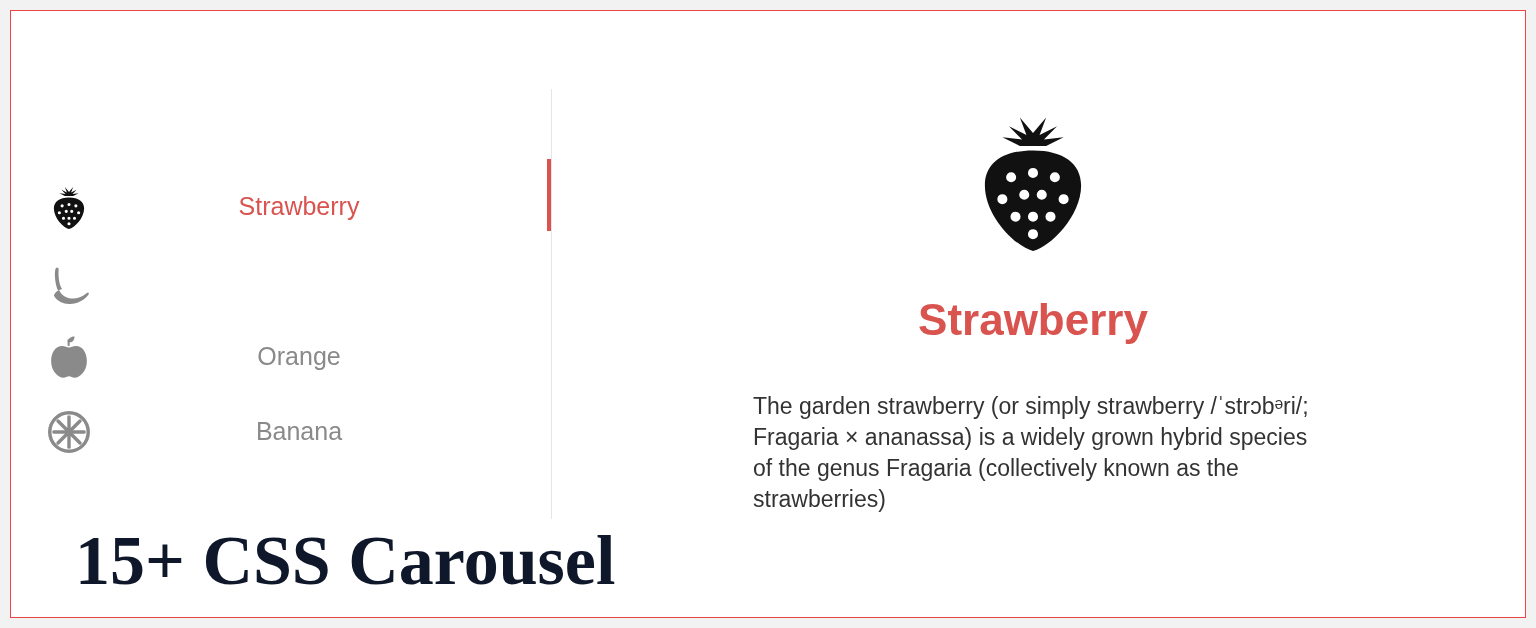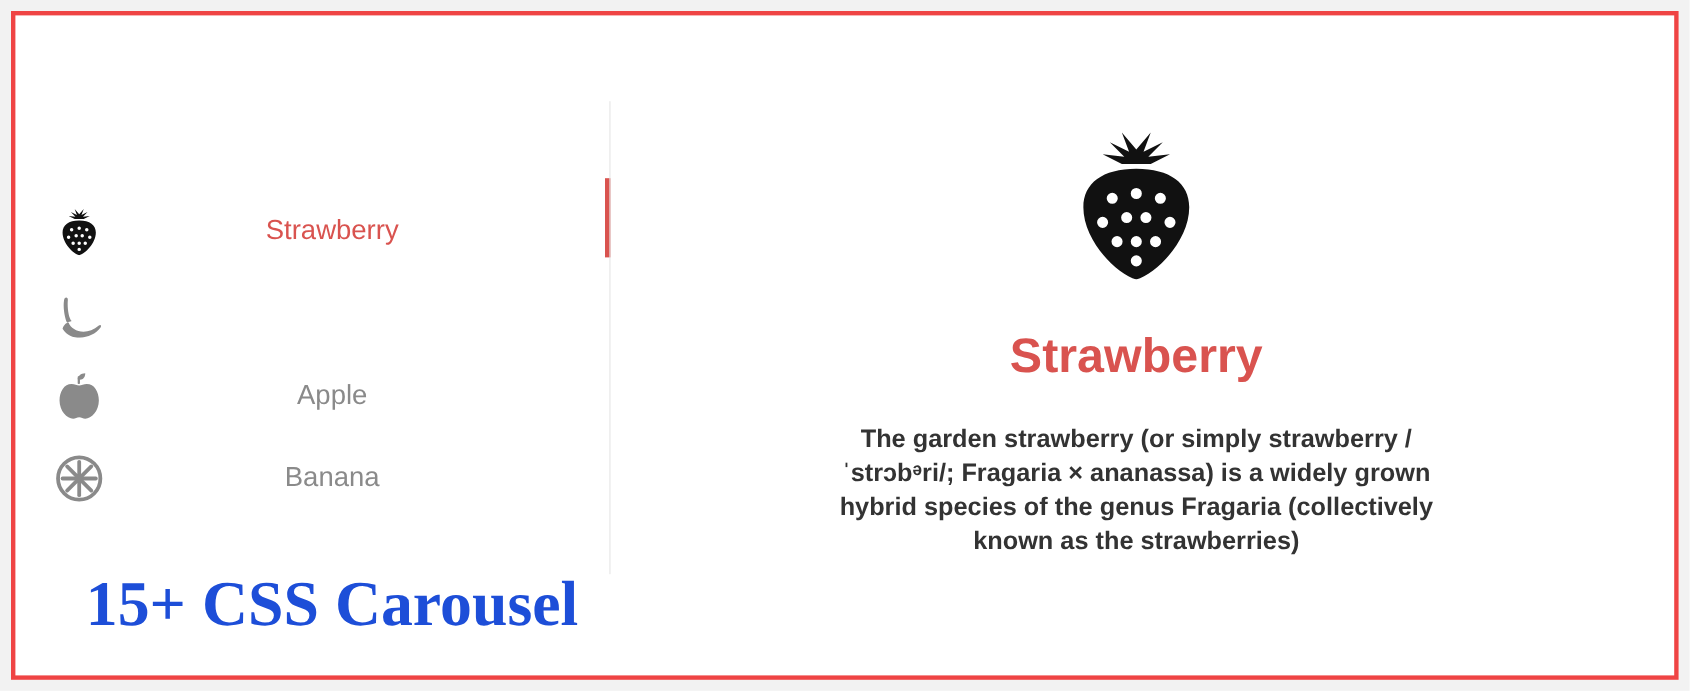--- a/index.html
+++ b/index.html
@@ -5,21 +5,21 @@
   * { box-sizing: border-box; margin: 0; padding: 0; }
   body {
     font-family: "Segoe UI", "Helvetica Neue", Arial, sans-serif;
     background: #f2f2f2;
     width: 1536px;
     height: 628px;
     padding: 10px;
   }
   .card {
     background: #fff;
-    border: 4px solid #ef4444;
+    border: 1px solid #ef4444;
     width: 100%;
     height: 100%;
     position: relative;
     overflow: hidden;
   }
   .sidebar {
     position: absolute;
     left: 0;
     top: 0;
     width: 540px;
@@ -86,36 +86,35 @@
     margin-top: 30px;
   }
   .detail-icon svg { width: 140px; height: 140px; fill: #111; }
   .detail-title {
     margin-top: 40px;
     font-size: 44px;
     font-weight: 700;
     color: #d9534f;
   }
   .detail-desc {
-    margin-top: 34px;
+    margin-top: 46px;
     max-width: 560px;
-    text-align: center;
+    text-align: left;
     font-size: 23px;
     line-height: 1.35;
     color: #333;
-    font-weight: bold;
   }
   .page-heading {
     position: absolute;
     left: 64px;
-    bottom: 32px;
+    bottom: 16px;
     font-family: "Times New Roman", Times, serif;
-    font-size: 58px;
+    font-size: 70px;
     font-weight: 700;
-    color: #1d4ed8;
+    color: #0f172a;
   }
 </style>
 </head>
 <body>
 
 <svg width="0" height="0" style="position:absolute">
   <defs>
     <g id="ic-strawberry">
       <path d="M32 10 l-6 -7 l3 8 l-8 -4 l6 6 l-9 -1 l8 4 h12 l8 -4 l-9 1 l6 -6 l-8 4 l3 -8 z"></path>
       <path d="M32 18 c-14 0 -22 6 -22 16 c0 14 14 28 22 30 c8 -2 22 -16 22 -30 c0 -10 -8 -16 -22 -16 z M22 28 a2.3 2.3 0 1 1 0 4.6 a2.3 2.3 0 1 1 0 -4.6 z M32 26 a2.3 2.3 0 1 1 0 4.6 a2.3 2.3 0 1 1 0 -4.6 z M42 28 a2.3 2.3 0 1 1 0 4.6 a2.3 2.3 0 1 1 0 -4.6 z M18 38 a2.3 2.3 0 1 1 0 4.6 a2.3 2.3 0 1 1 0 -4.6 z M28 36 a2.3 2.3 0 1 1 0 4.6 a2.3 2.3 0 1 1 0 -4.6 z M36 36 a2.3 2.3 0 1 1 0 4.6 a2.3 2.3 0 1 1 0 -4.6 z M46 38 a2.3 2.3 0 1 1 0 4.6 a2.3 2.3 0 1 1 0 -4.6 z M24 46 a2.3 2.3 0 1 1 0 4.6 a2.3 2.3 0 1 1 0 -4.6 z M32 46 a2.3 2.3 0 1 1 0 4.6 a2.3 2.3 0 1 1 0 -4.6 z M40 46 a2.3 2.3 0 1 1 0 4.6 a2.3 2.3 0 1 1 0 -4.6 z M32 54 a2.3 2.3 0 1 1 0 4.6 a2.3 2.3 0 1 1 0 -4.6 z" fill-rule="evenodd"></path>
@@ -163,21 +162,21 @@
             </svg>
         </span>
       </div>
 
       <div class="nav-item inactive">
         <span class="nav-icon">
           <svg viewBox="0 0 64 64">
               <use href="#ic-apple"></use>
             </svg>
         </span>
-        <span class="nav-label">Apple</span>
+        <span class="nav-label">Orange</span>
       </div>
 
       <div class="nav-item inactive">
         <span class="nav-icon">
           <svg viewBox="0 0 64 64" style="color:#8a8a8a">
               <use href="#ic-orange"></use>
             </svg>
         </span>
         <span class="nav-label">Banana</span>
       </div>

